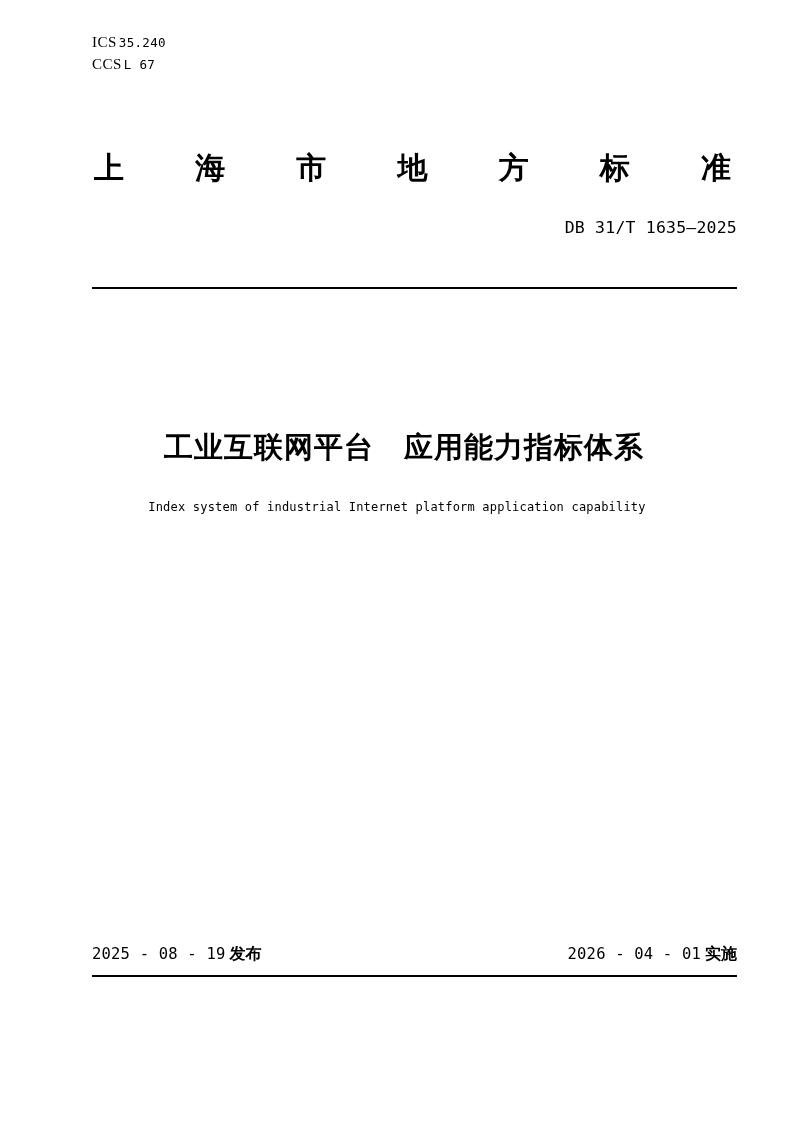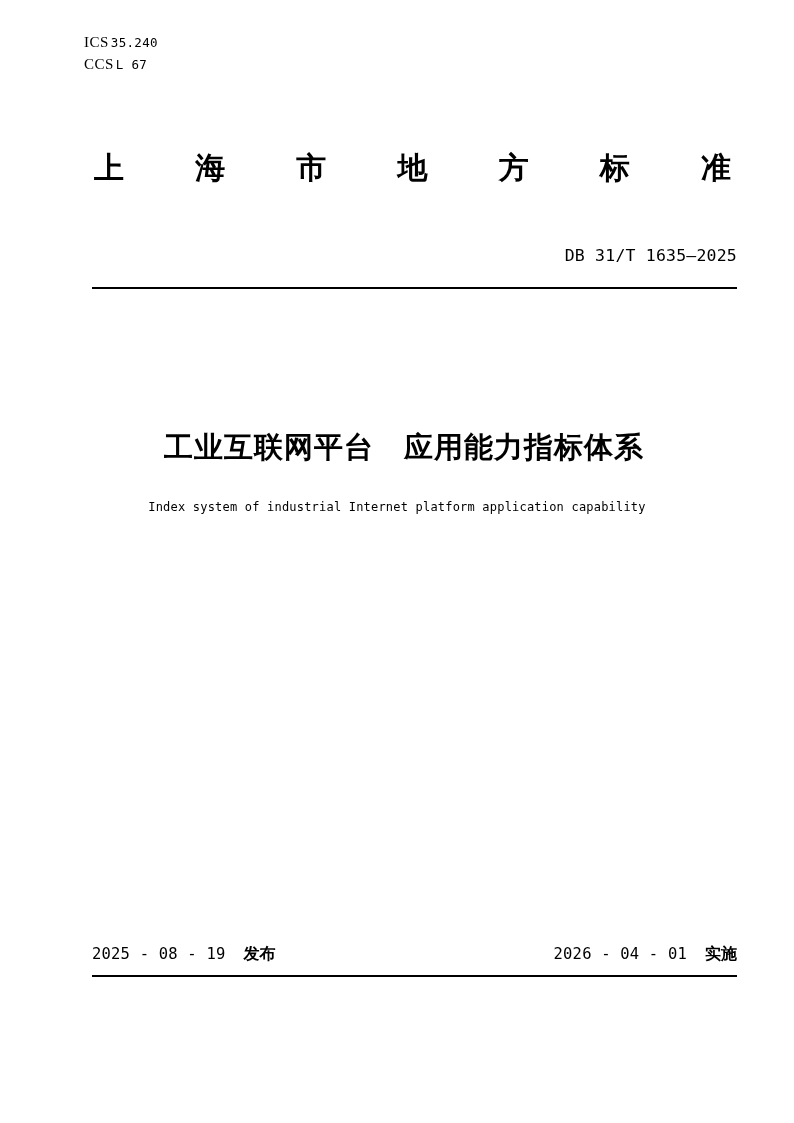--- a/index.html
+++ b/index.html
@@ -18,21 +18,21 @@
   .page {
     position: absolute;
     left: 0; top: 0;
     width: 794px;
     height: 1123px;
   }
 
   
   .ics-block {
     position: absolute;
-    left: 84px;
+    left: 92px;
     top: 32px;
     line-height: 1.45;
   }
   .ics-row {
     display: flex;
     align-items: baseline;
     white-space: nowrap;
   }
   .ics-label {
     font-family: "Liberation Serif", serif;
@@ -82,21 +82,20 @@
   .big-title span { display: inline-block; }
 
   .std-number {
     position: absolute;
     right: 57px;
     top: 218px;
     font-family: "DejaVu Sans Mono", monospace;
     font-size: 16.5px;
     letter-spacing: 0.2px;
     white-space: nowrap;
-    margin-top: 28px;
   }
 
   .rule-top {
     position: absolute;
     left: 92px;
     right: 57px;
     top: 287px;
     height: 2px;
     background: #000;
   }
@@ -138,21 +137,21 @@
   .date-item {
     white-space: nowrap;
     font-family: "DejaVu Sans Mono", monospace;
     font-size: 15.5px;
     letter-spacing: 0.2px;
   }
   .date-item .cn {
     font-family: "DejaVu Sans", sans-serif;
     font-weight: bold;
     font-size: 16px;
-    margin-left: 18px;
+    margin-left: 4px;
     letter-spacing: 0;
   }
 
   .rule-bottom {
     position: absolute;
     left: 92px;
     right: 57px;
     top: 975px;
     height: 2px;
     background: #000;

